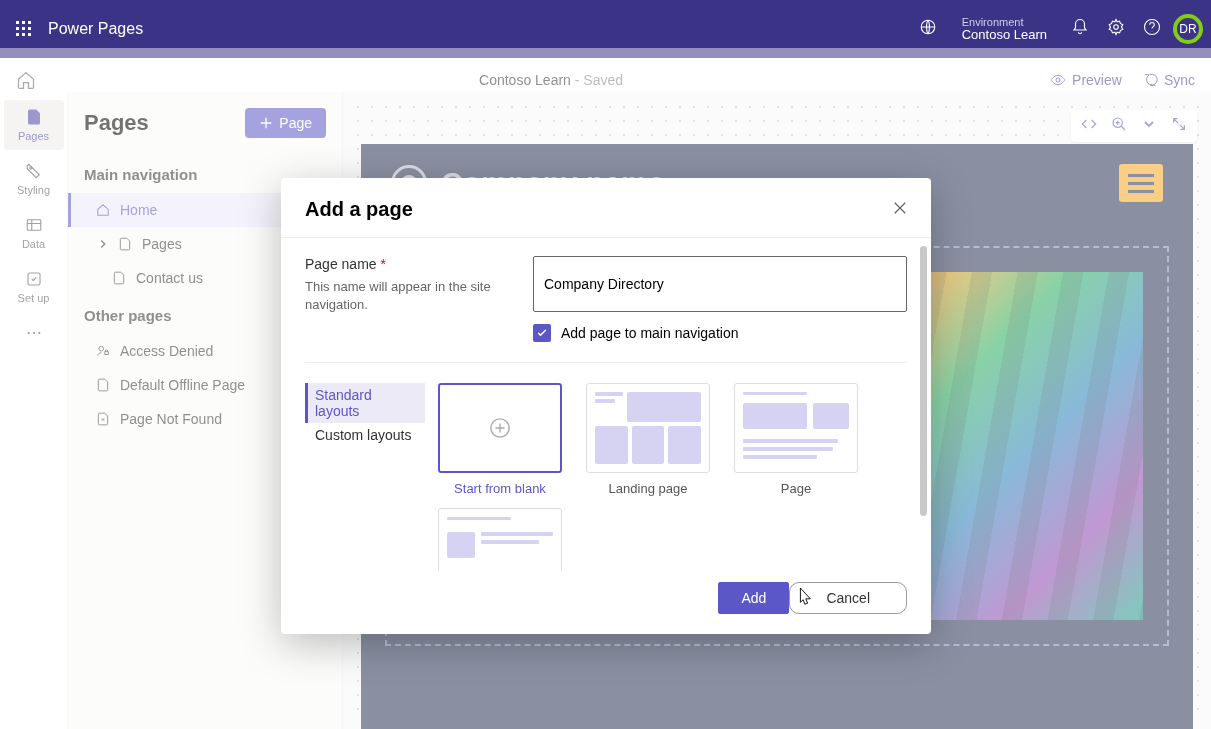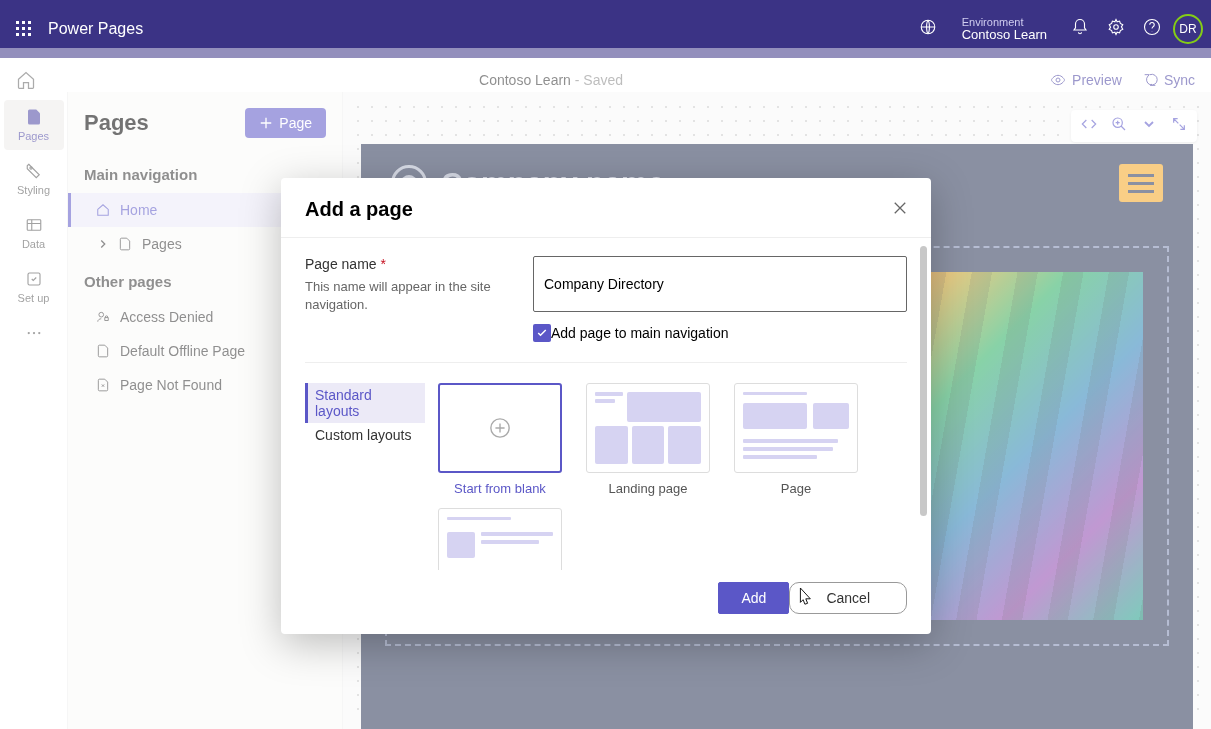--- a/index.html
+++ b/index.html
@@ -11,21 +11,21 @@
   .waffle svg { width: 16px; height: 16px; }
   .app-name { font-size: 16px; font-weight: 400; }
   .topbar-spacer { flex: 1; }
   .env-block { display: flex; align-items: center; gap: 25px; margin-right: 24px; }
   .env-icon svg { width: 18px; height: 18px; }
   .env-text { display: flex; flex-direction: column; line-height: 1.1; }
   .env-label { font-size: 11px; color: #d0cdf0; }
   .env-name { font-size: 13px; }
   .topbar-icons { display: flex; align-items: center; gap: 18px; margin-right: 12px; }
   .topbar-icons svg { width: 18px; height: 18px; }
-  .avatar { width: 30px; height: 30px; border-radius: 50%; border: 2px solid #84cc16; display: flex; align-items: center; justify-content: center; font-size: 12px; }
+  .avatar { width: 30px; height: 30px; border-radius: 50%; border: 4px solid #84cc16; display: flex; align-items: center; justify-content: center; font-size: 12px; }
 
   
   .cmdbar { height: 44px; background: white; border-bottom: 1px solid #eee; display: flex; align-items: center; padding: 0 16px; }
   .cmdbar-home { width: 20px; height: 20px; color: #666; margin-right: 16px; }
   .cmdbar-center { flex: 1; text-align: center; font-size: 14px; color: #333; }
   .cmdbar-center .saved { color: #888; margin-top: 47px; }
   .cmdbar-right { display: flex; align-items: center; gap: 20px; color: #4b44a3; font-size: 14px; }
   .cmdbar-btn { display: flex; align-items: center; gap: 6px; cursor: pointer; }
   .cmdbar-btn svg { width: 16px; height: 16px; }
 
@@ -73,21 +73,21 @@
   .modal-close svg { width: 14px; height: 14px; }
   .modal-body { flex: 1; padding: 18px 24px 0; display: flex; flex-direction: column; position: relative; overflow: hidden; }
   .modal-scroll { position: absolute; right: 4px; top: 8px; width: 7px; height: 270px; background: #c8c8c8; border-radius: 4px; }
   .form-row { display: flex; gap: 18px; margin-bottom: 20px; border-bottom: 1px solid #eee; padding-bottom: 20px; }
   .form-left { width: 210px; }
   .form-label { font-size: 14px; color: #333; }
   .req { color: #c50f1f; }
   .form-hint { font-size: 13px; color: #666; margin-top: 6px; line-height: 1.4; }
   .form-right { flex: 1; }
   .text-input { width: 100%; padding: 19px 10px; border: 1px solid #666; border-radius: 2px; font-size: 14px; }
-  .checkbox-row { display: flex; align-items: center; margin-top: 12px; font-size: 14px; }
+  .checkbox-row { display: flex; align-items: center; gap: 10px; margin-top: 12px; font-size: 14px; }
   .checkbox { width: 18px; height: 18px; background: #5b57c7; border-radius: 2px; display: flex; align-items: center; justify-content: center; color: white; }
   .checkbox svg { width: 12px; height: 12px; }
   .layouts-row { display: flex; gap: 10px; }
   .layout-tabs { width: 120px; display: flex; flex-direction: column; }
   .layout-tab { padding: 4px 10px; font-size: 14px; color: #333; cursor: pointer; text-align: left; }
   .layout-tab.active { background: #eceaf7; color: #5b57c7; border-left: 3px solid #5b57c7; padding-left: 7px; }
   .layout-grid { flex: 1; display: flex; gap: 18px; flex-wrap: wrap; }
   .layout-card { width: 130px; display: flex; flex-direction: column; align-items: center; gap: 8px; cursor: pointer; }
   .layout-thumb { width: 124px; height: 90px; border: 1px solid #ddd; border-radius: 3px; background: white; padding: 8px; display: flex; flex-direction: column; gap: 4px; }
   .layout-card.selected .layout-thumb { border: 2px solid #5b57c7; }
@@ -228,20 +228,26 @@
   </div>
   <div class="tree-item">
     <svg class="tree-chevron" viewBox="0 0 16 16" fill="none" stroke="currentColor" stroke-width="1.5">
         <path d="M6 4l4 4-4 4"></path>
       </svg>
     <svg viewBox="0 0 24 24" fill="none" stroke="currentColor" stroke-width="1.5">
         <path d="M6 2h9l5 5v13a2 2 0 0 1-2 2H6a2 2 0 0 1-2-2V4a2 2 0 0 1 2-2z"></path>
       </svg>
     <span>Pages</span>
   </div>
+  <div class="tree-item child">
+    <svg viewBox="0 0 24 24" fill="none" stroke="currentColor" stroke-width="1.5">
+        <path d="M6 2h9l5 5v13a2 2 0 0 1-2 2H6a2 2 0 0 1-2-2V4a2 2 0 0 1 2-2z"></path>
+      </svg>
+    <span>Contact us</span>
+  </div>
   <div class="section-label">Other pages</div>
   <div class="tree-item">
     <svg viewBox="0 0 24 24" fill="none" stroke="currentColor" stroke-width="1.5">
         <circle cx="9" cy="8" r="4"></circle>
         <path d="M3 20c0-3 3-5 6-5M16 13v-1a2 2 0 1 1 4 0v1m-5 0h6v5h-6v-5z"></path>
       </svg>
     <span>Access Denied</span>
   </div>
   <div class="tree-item">
     <svg viewBox="0 0 24 24" fill="none" stroke="currentColor" stroke-width="1.5">

